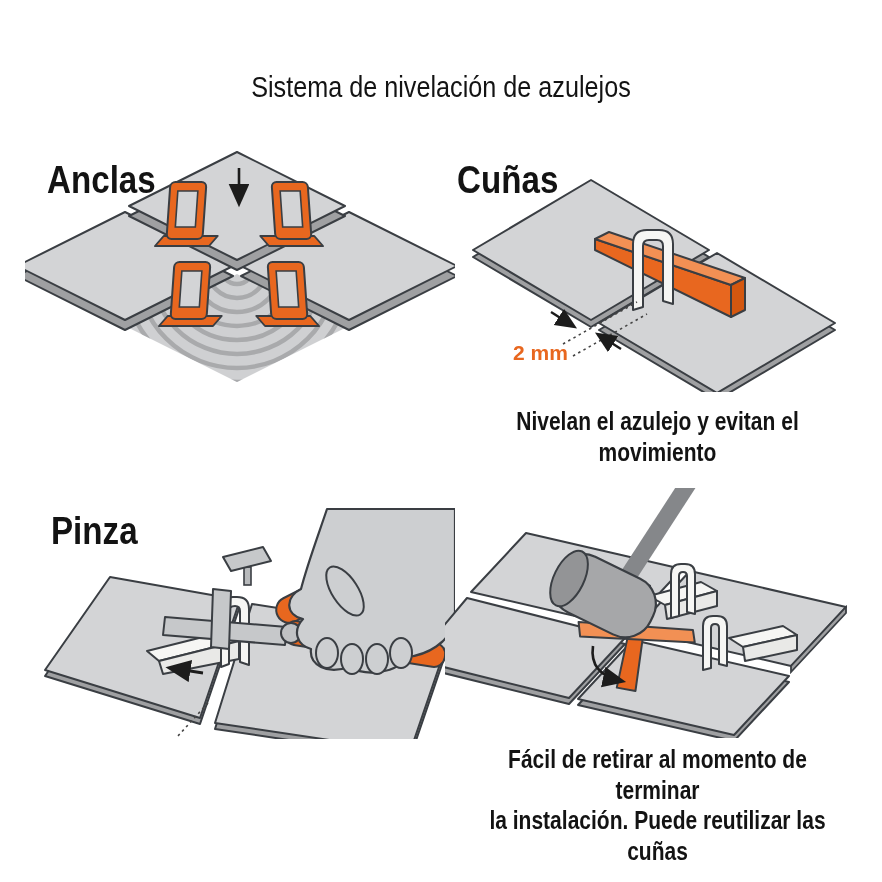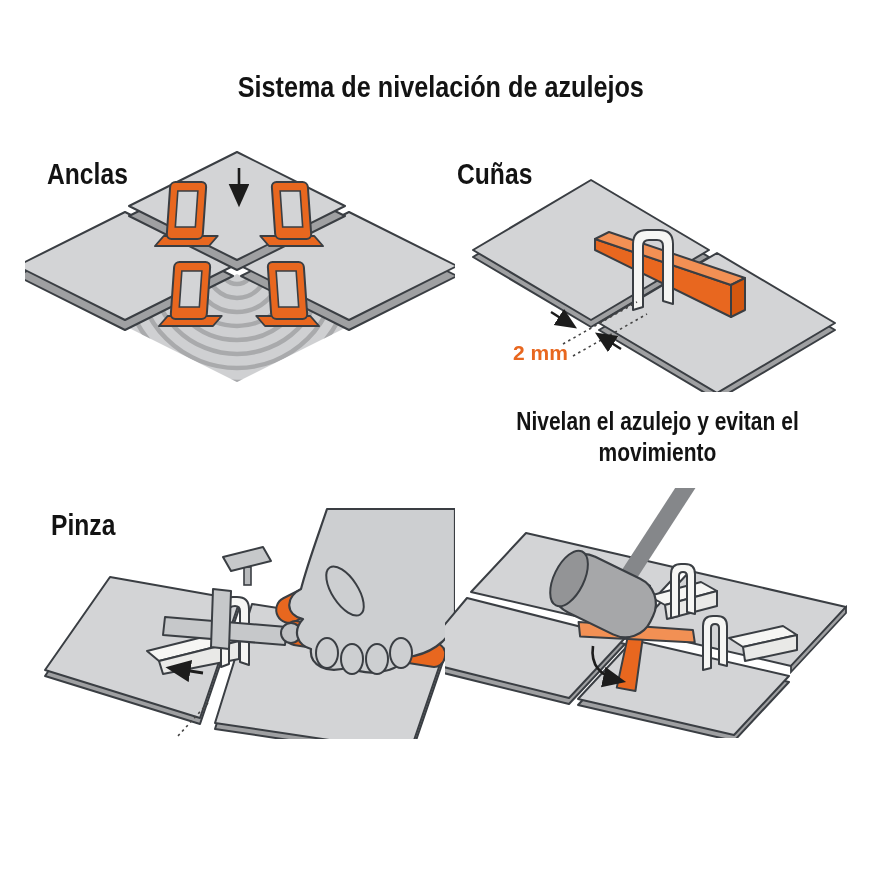--- a/index.html
+++ b/index.html
@@ -4,25 +4,25 @@
 <style>
   html,body{margin:0;padding:0;}
   body{
     width:882px;height:882px;position:relative;background:#ffffff;
     font-family:"Liberation Sans",sans-serif;color:#141414;overflow:hidden;
   }
   .cond{display:inline-block;transform:scaleX(0.84);transform-origin:center top;white-space:pre-line;}
   .cond-left{display:inline-block;transform:scaleX(0.85);transform-origin:left top;white-space:nowrap;}
   #title{
     position:absolute;top:70px;left:0;width:882px;text-align:center;
-    font-size:30px;font-weight:bold;color:#131313;
+    font-size:30px;font-weight:normal;color:#131313;
   }
   .panel{position:absolute;}
   .panel .label{
-    position:absolute;font-size:29px;font-weight:bold;color:#131313;z-index:5;
+    position:absolute;font-size:39px;font-weight:bold;color:#131313;z-index:5;
   }
   .caption{
     width:100%;text-align:center;font-size:25px;font-weight:bold;line-height:1.22;color:#131313;
   }
   #panel-anclas{left:25px;top:142px;width:430px;}
   #panel-anclas .label{left:22px;top:16px;}
   #panel-cunas{left:445px;top:142px;width:425px;}
   #panel-cunas .label{left:12px;top:16px;}
   #panel-cunas .caption{margin-top:14px;}
   #panel-pinza{left:25px;top:505px;width:430px;}
@@ -221,13 +221,15 @@
       <line x1="178" y1="96" x2="252" y2="-18" stroke="#85878a" stroke-width="17"></line>
       <line x1="178" y1="96" x2="252" y2="-18" stroke="#3a3e43" stroke-width="21" stroke-opacity="0"></line>
       <g transform="translate(160,108) rotate(26)">
         <rect x="-54" y="-31" width="106" height="62" rx="28" fill="#a6a7a9" stroke="#3a3e43" stroke-width="2.2"></rect>
         <ellipse cx="-40" cy="0" rx="15" ry="30" fill="#939496" stroke="#3a3e43" stroke-width="2"></ellipse>
       </g>
     </g>
 
     <path d="M148,158 Q144,186 176,193" fill="none" stroke="#1c1c1c" stroke-width="2.6" marker-end="url(#ah)"></path>
   </svg>
+  <div class="caption"><span class="cond">Fácil de retirar al momento de terminar
+la instalación. Puede reutilizar las cuñas</span></div>
 </div>
 
 </body></html>

